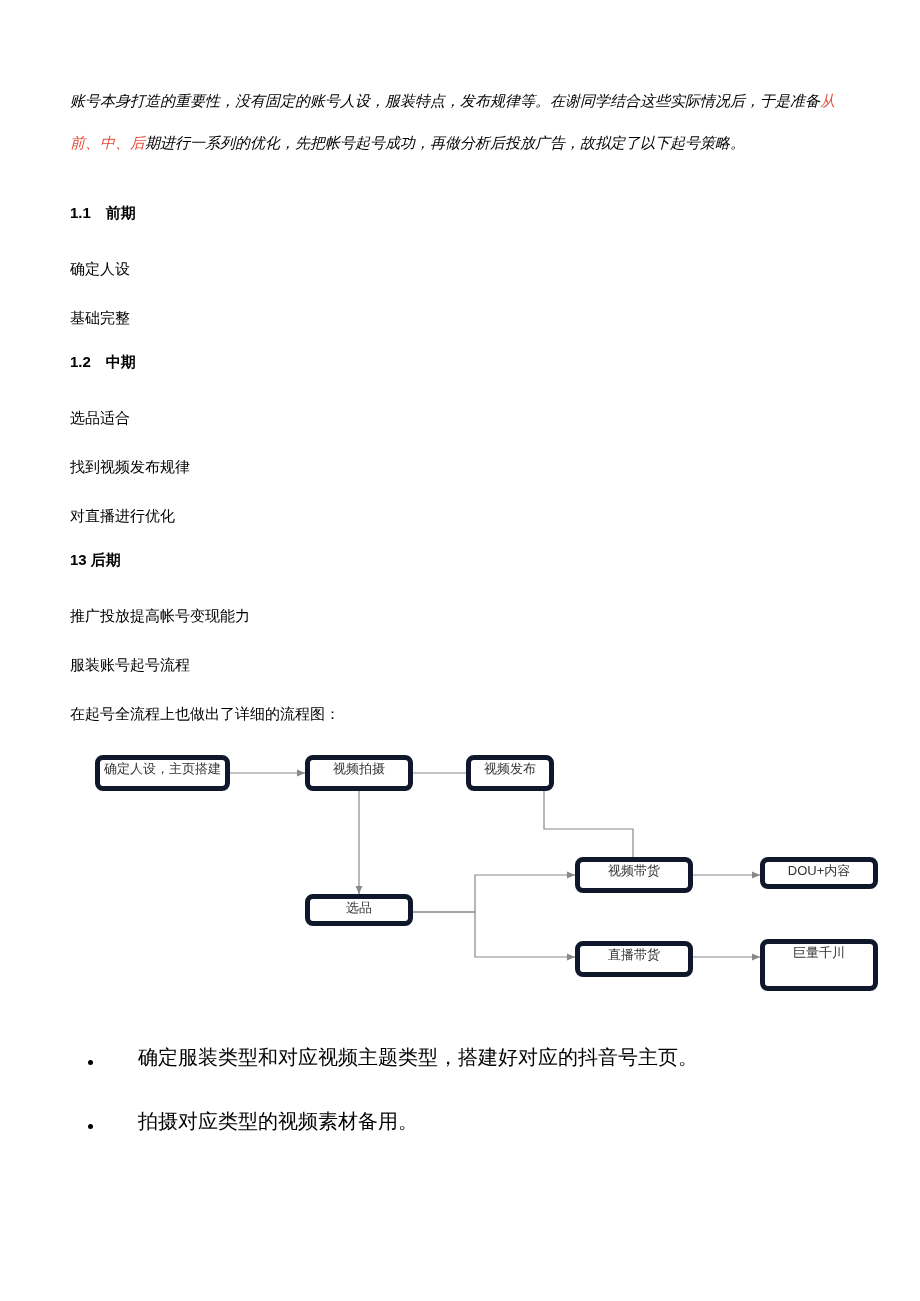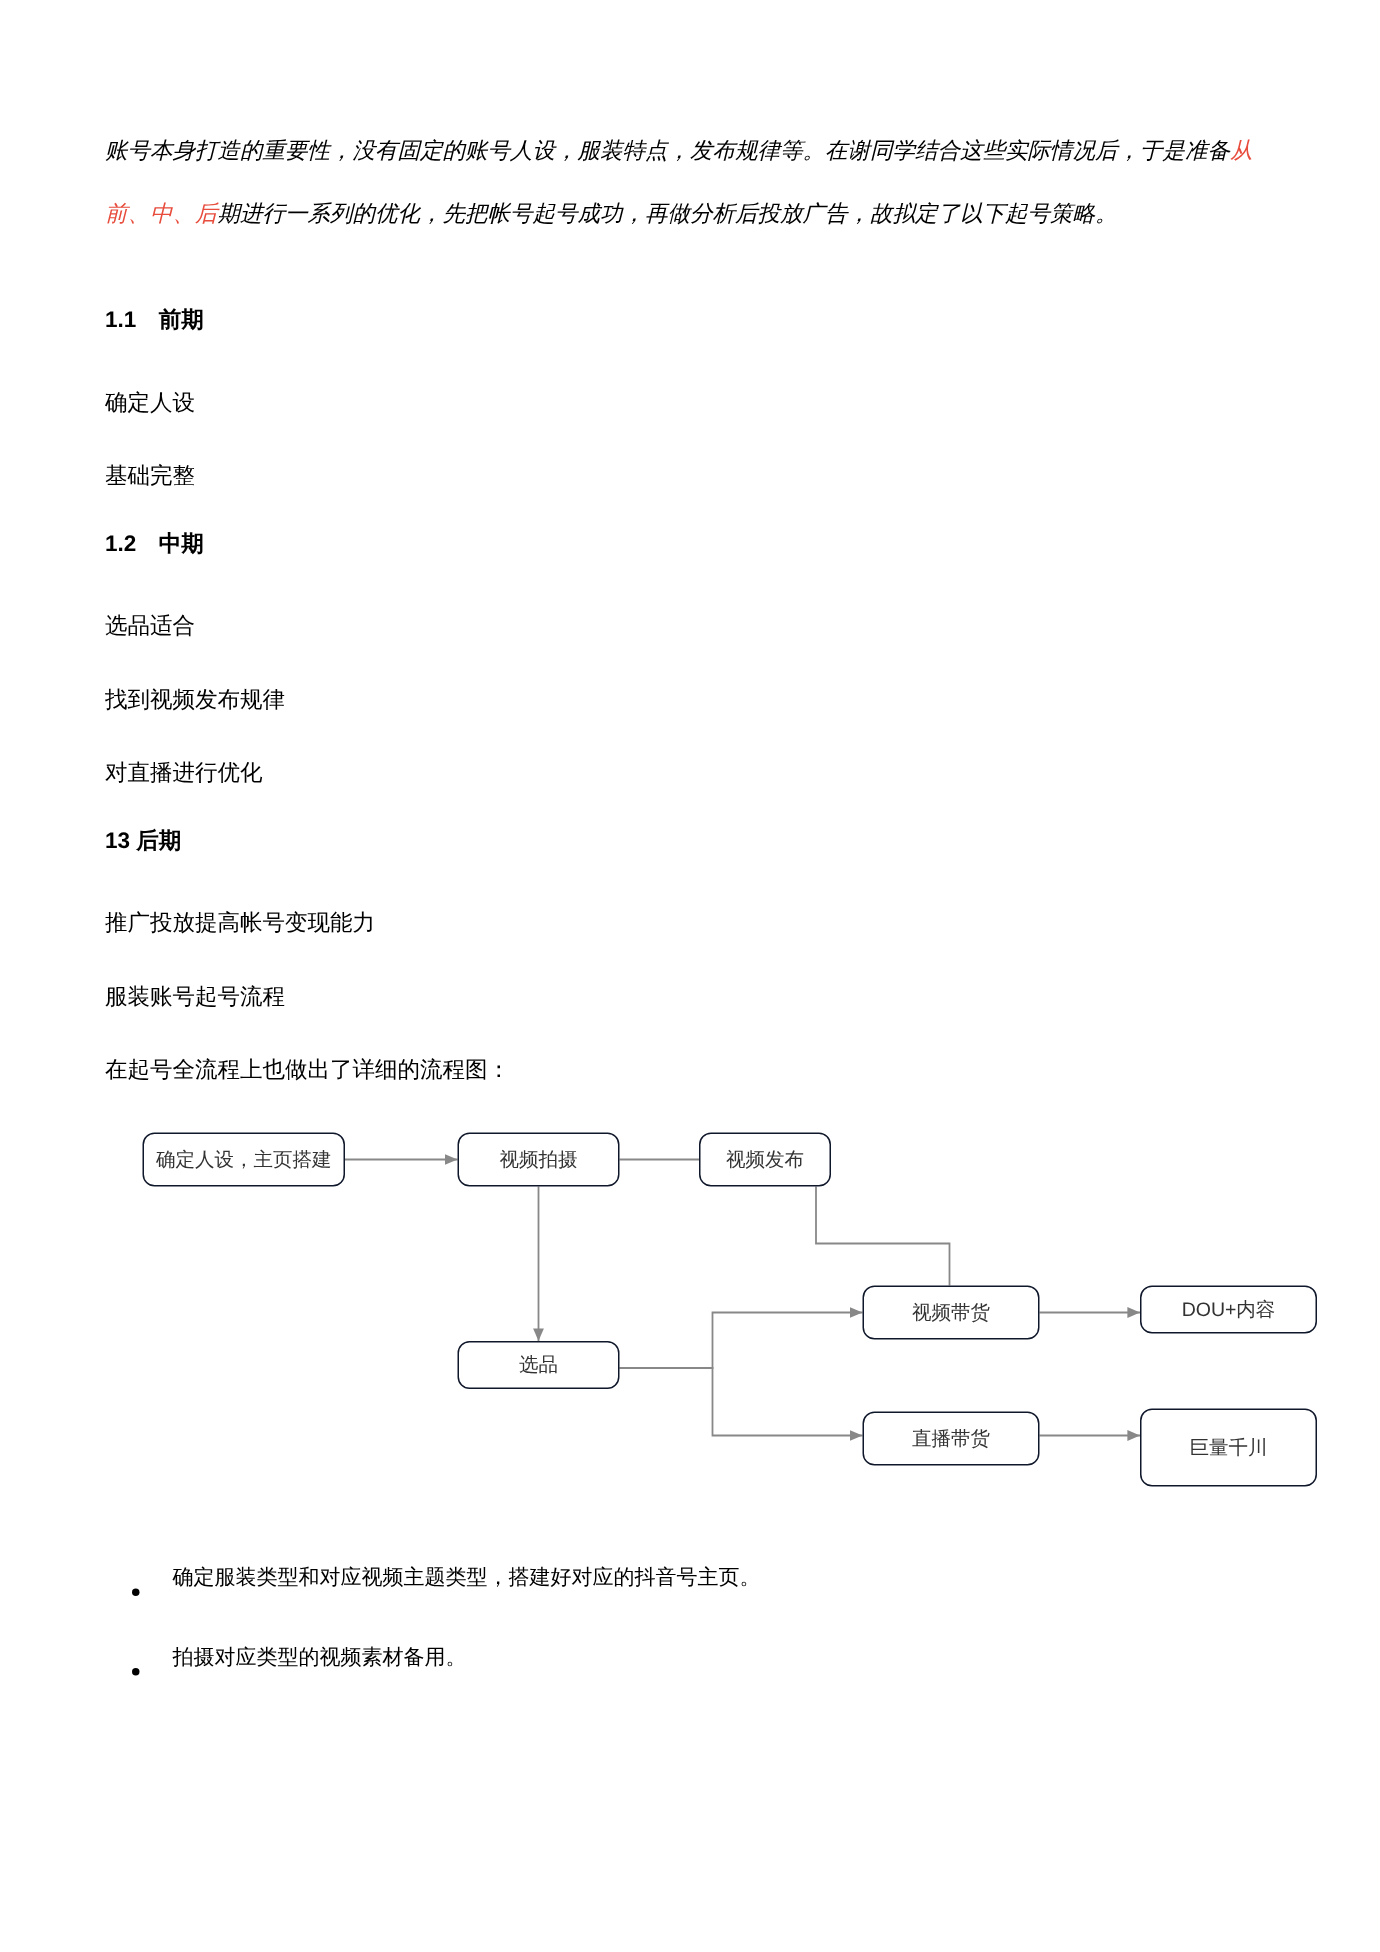--- a/index.html
+++ b/index.html
@@ -30,47 +30,48 @@
       margin-bottom: 22px;
     }
     .flowchart-wrap {
       margin: 10px 0 30px 25px;
       position: relative;
       width: 800px;
       height: 260px;
     }
     .flow-box {
       position: absolute;
-      border: 1px solid #0f172a;
+      border: 5px solid #0f172a;
       border-radius: 8px;
       background: #fff;
       font-size: 13px;
       color: #333;
       display: flex;
-      align-items: center;
+      align-items: flex-start;
       justify-content: center;
       padding: 0 8px;
       white-space: nowrap;
     }
     .flow-svg {
       position: absolute;
       top: 0; left: 0;
       width: 800px;
       height: 260px;
       pointer-events: none;
     }
     .bullet-list {
       margin-top: 10px;
     }
     .bullet-item {
       display: flex;
-      align-items: flex-end;
+      align-items: center;
       margin-bottom: 28px;
-      font-size: 14px;
+      font-size: 20px;
       line-height: 1.8;
+      gap: 23px;
     }
     .bullet-dot {
       width: 5px;
       height: 5px;
       background: #000;
       border-radius: 50%;
       margin: 10px 22px 0 18px;
       flex: 0 0 auto;
     }
   </style>

